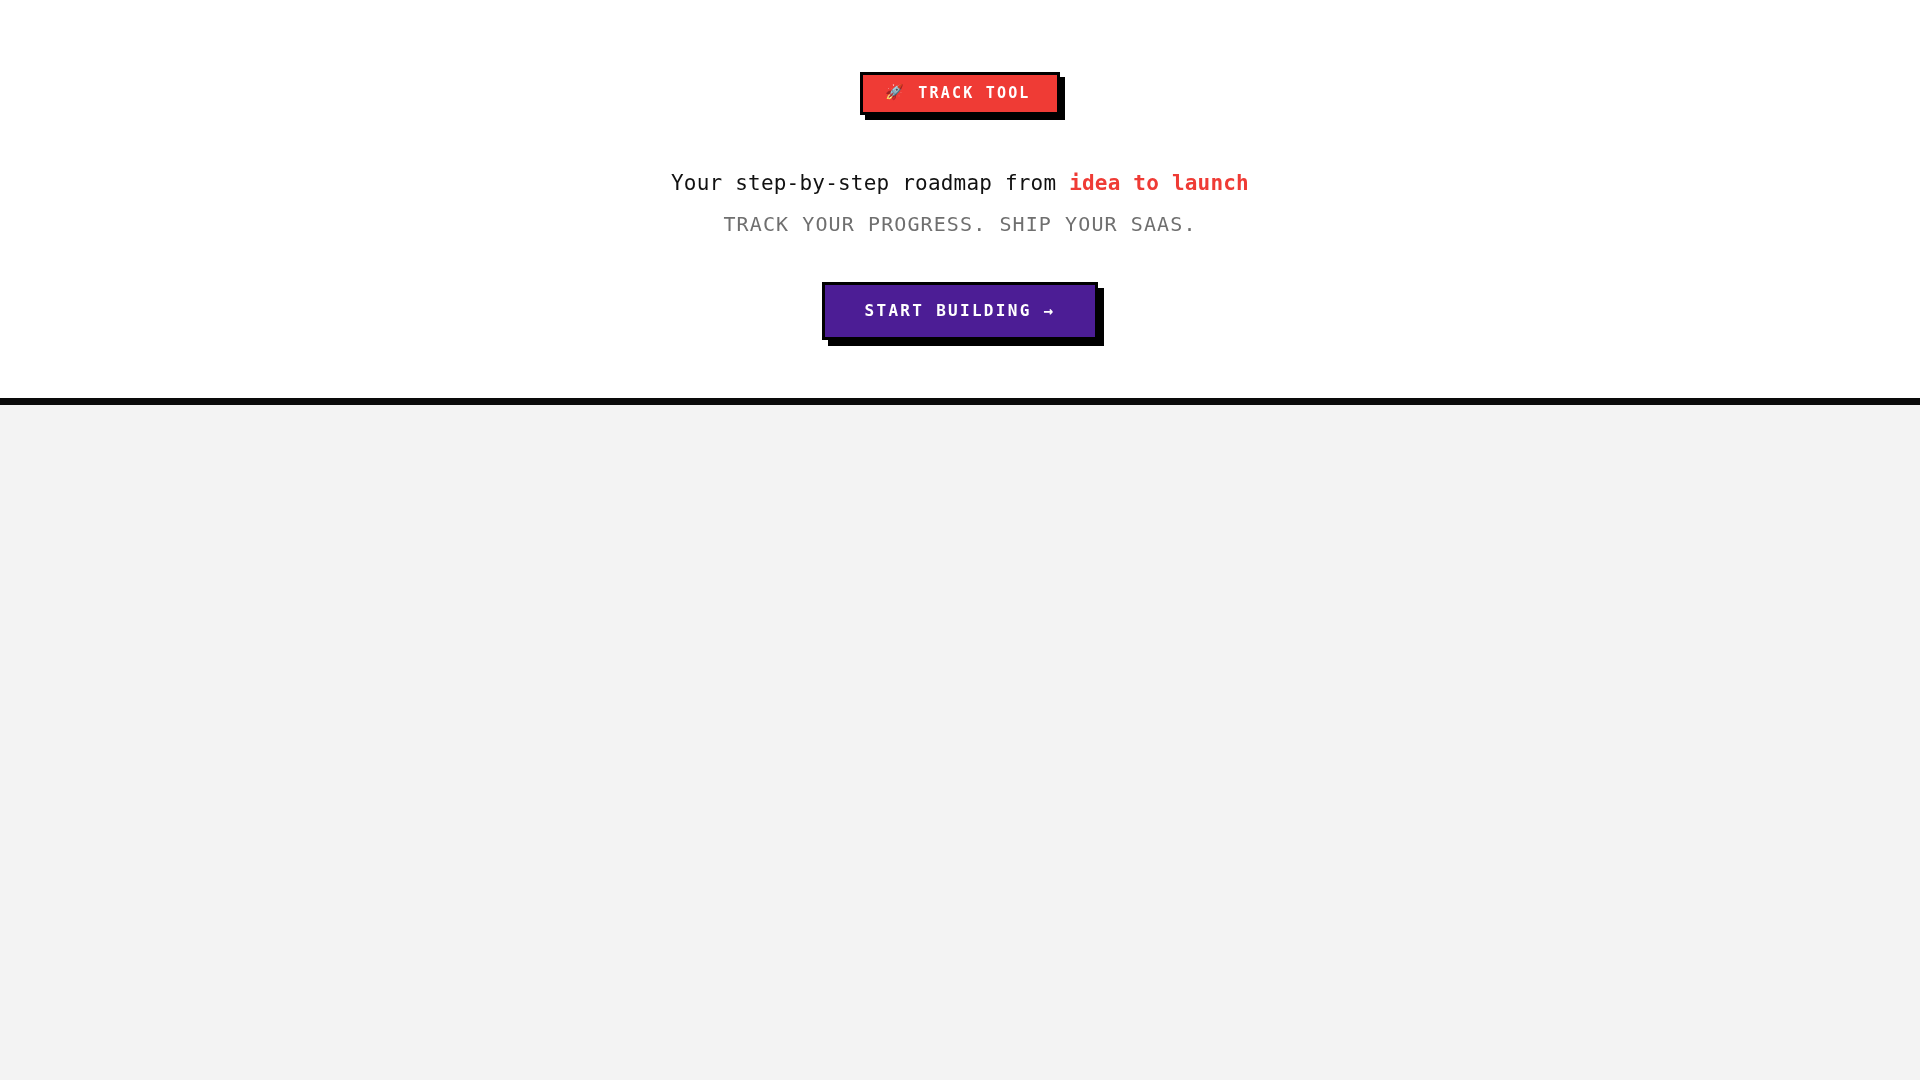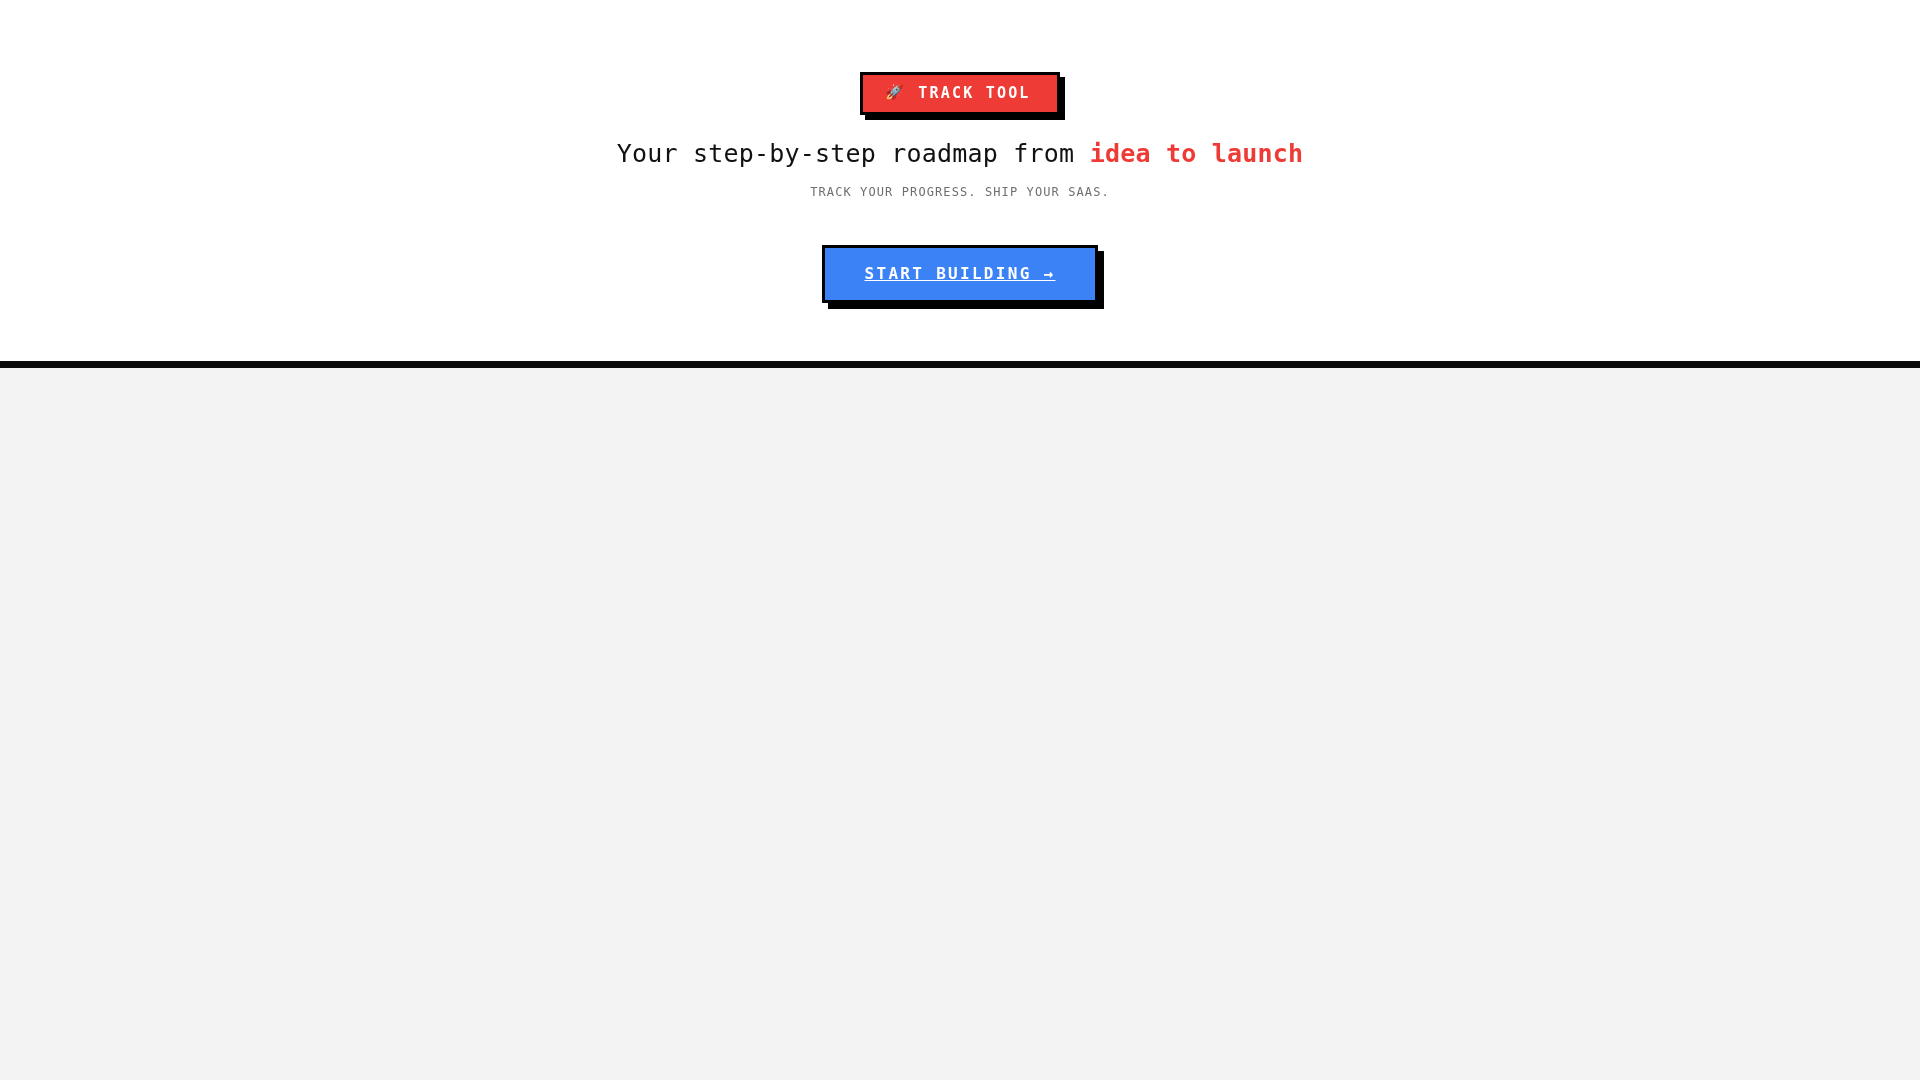--- a/index.html
+++ b/index.html
@@ -53,54 +53,53 @@
     font-weight: 700;
     font-size: 96px;
     line-height: 0.96;
     letter-spacing: -1px;
     color: #050505;
     text-align: center;
     margin-top: 42px;
     max-width: 900px;
   }
   .subtitle {
-    margin-top: 24px;
-    font-size: 25px;
+    margin-top: 56px;
+    font-size: 21px;
     color: #111111;
     font-family: "DejaVu Sans Mono", monospace;
     letter-spacing: 0.2px;
     text-align: center;
   }
   .subtitle .accent {
     color: #ef3b35;
     font-weight: 700;
   }
   .tagline {
     margin-top: 17px;
-    font-size: 12px;
+    font-size: 20px;
     letter-spacing: 1.1px;
     color: #6f6f6f;
     text-transform: uppercase;
     font-family: "DejaVu Sans Mono", monospace;
     text-align: center;
   }
   .cta {
     margin-top: 46px;
-    background: #3b82f6;
+    background: #4c1d95;
     color: #ffffff;
     border: 3px solid #000000;
     box-shadow: 6px 6px 0 #000000;
     padding: 18px 40px;
     font-size: 16px;
     font-weight: 700;
     letter-spacing: 2.3px;
     font-family: "DejaVu Sans Mono", monospace;
     line-height: 1;
     cursor: pointer;
-    text-decoration: underline;
   }
   .divider {
     height: 7px;
     background: #0a0a0a;
     width: 100%;
   }
   .lower-section {
     flex: 1 1 auto;
     background: #f3f3f3;
     width: 100%;

